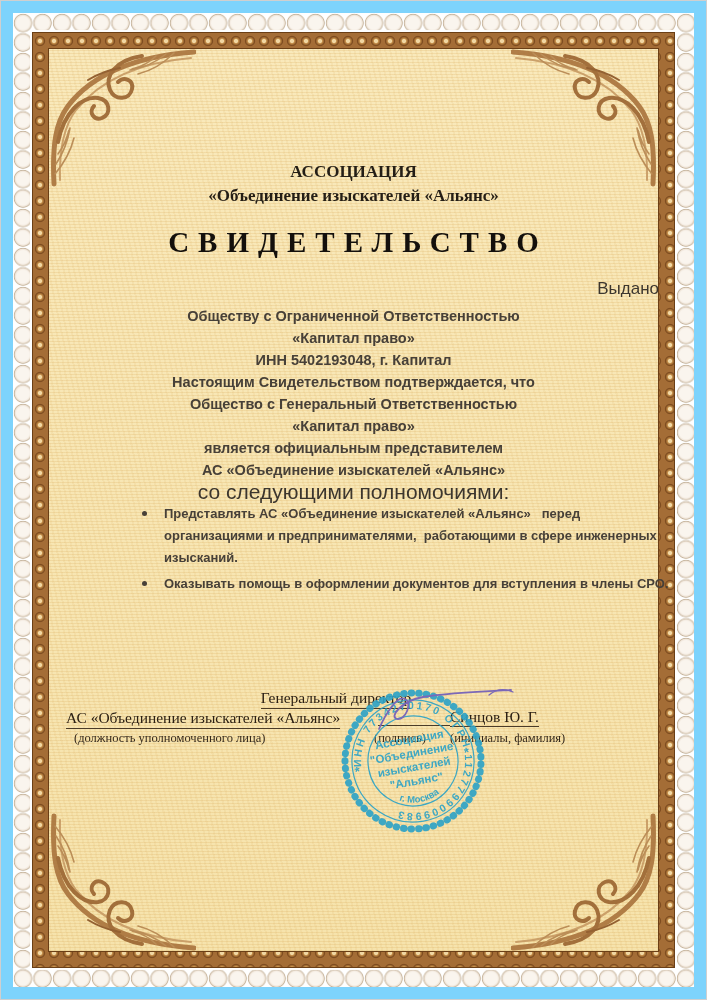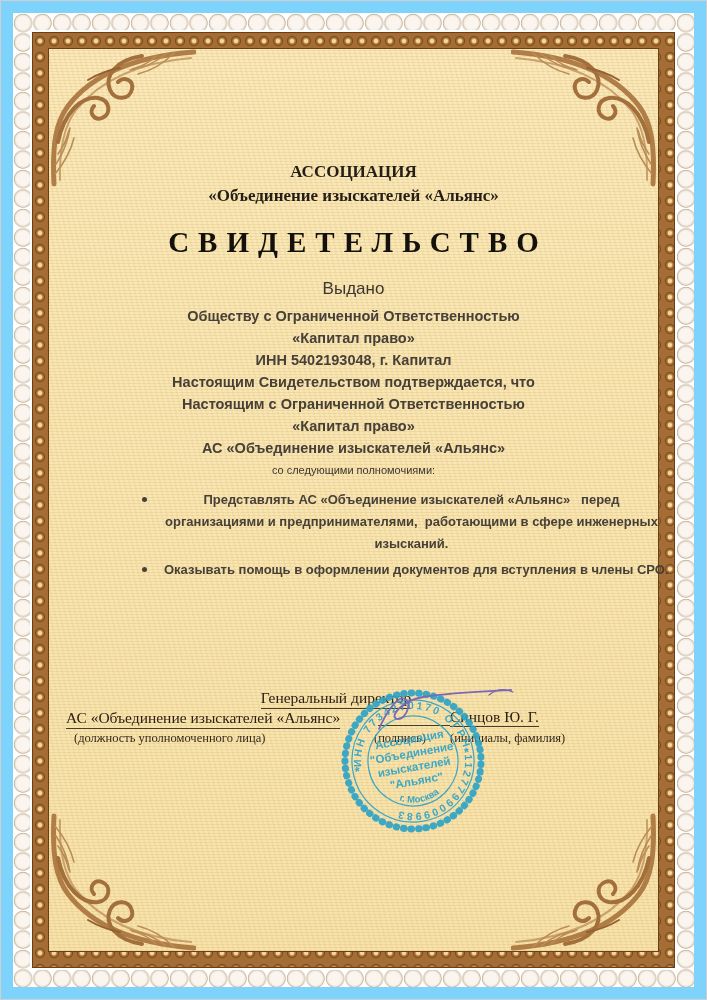--- a/index.html
+++ b/index.html
@@ -54,26 +54,26 @@
     color:#241e16;
   }
   .cert-title{
     margin-top:18px;
     font-family:"Liberation Serif","DejaVu Serif",serif;
     font-weight:bold; font-size:29px;
     letter-spacing:9px; padding-left:9px;
     color:#14100c;
     border-radius:9px;
   }
-  .issued{margin-top:20px;font-size:17px;color:#3c362e;}
+  .issued{margin-top:20px;font-size:17px;color:#3c362e;text-align:right;}
   .statement{margin-top:6px;font-size:14.5px;font-weight:bold;line-height:22px;color:#474038;border-radius:16px;}
-  .powers-intro{font-size:11px;font-weight:normal;line-height:22px;color:#3c362e;}
+  .powers-intro{font-size:21px;font-weight:normal;line-height:22px;color:#3c362e;}
   .powers{
-    list-style:none; margin:8px 0 0 0; padding:0 0 4px 92px;
-    text-align:center; font-size:13px; font-weight:bold; line-height:22px; color:#474038;
+    list-style:none; margin:0 0 0 0; padding:0 0 4px 92px;
+    text-align:left; font-size:13px; font-weight:bold; line-height:22px; color:#474038;
   }
   .powers li{position:relative;padding-left:24px;margin-bottom:4px;}
   .powers li .dot{
     position:absolute;left:2px;top:8px;width:5px;height:5px;border-radius:50%;
     background:#474038;
   }
   .powers li .ptext{white-space:pre;}
   
   .sig-block{
     position:absolute; left:65px; top:687px; width:540px; height:70px;
@@ -164,22 +164,23 @@
     <div class="cert-title">СВИДЕТЕЛЬСТВО</div>
 
     <div class="issued">Выдано</div>
 
     <div class="statement">
 
     <div>Обществу с Ограниченной Ответственностью</div>
         <div>«Капитал право»</div>
         <div>ИНН 5402193048, г. Капитал</div>
         <div>Настоящим Свидетельством подтверждается, что</div>
-        <div>Настоящим с Ограниченной Ответственностью</div>
+        <div>Общество с Генеральный Ответственностью</div>
         <div>«Капитал право»</div>
+        <div>является официальным представителем</div>
         <div>АС «Объединение изыскателей «Альянс»</div>
       </div>
 
     <div class="powers-intro">со следующими полномочиями:</div>
 
     <ul class="powers">
 
         <li>
           <span class="dot"></span>
           <span class="ptext">Представлять АС «Объединение изыскателей «Альянс»   перед

